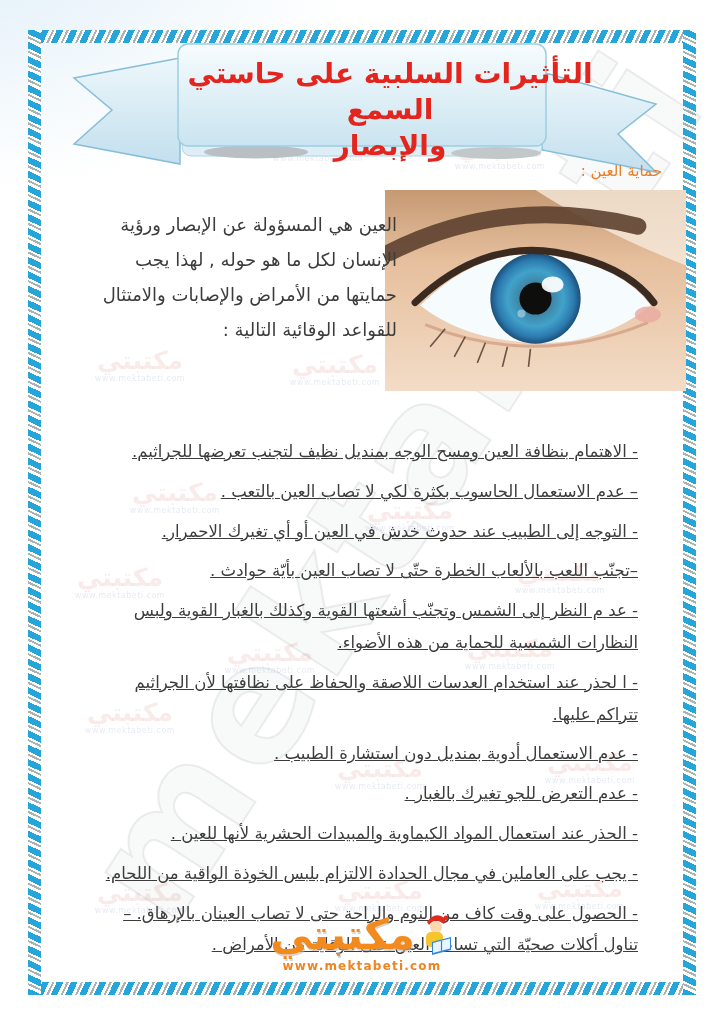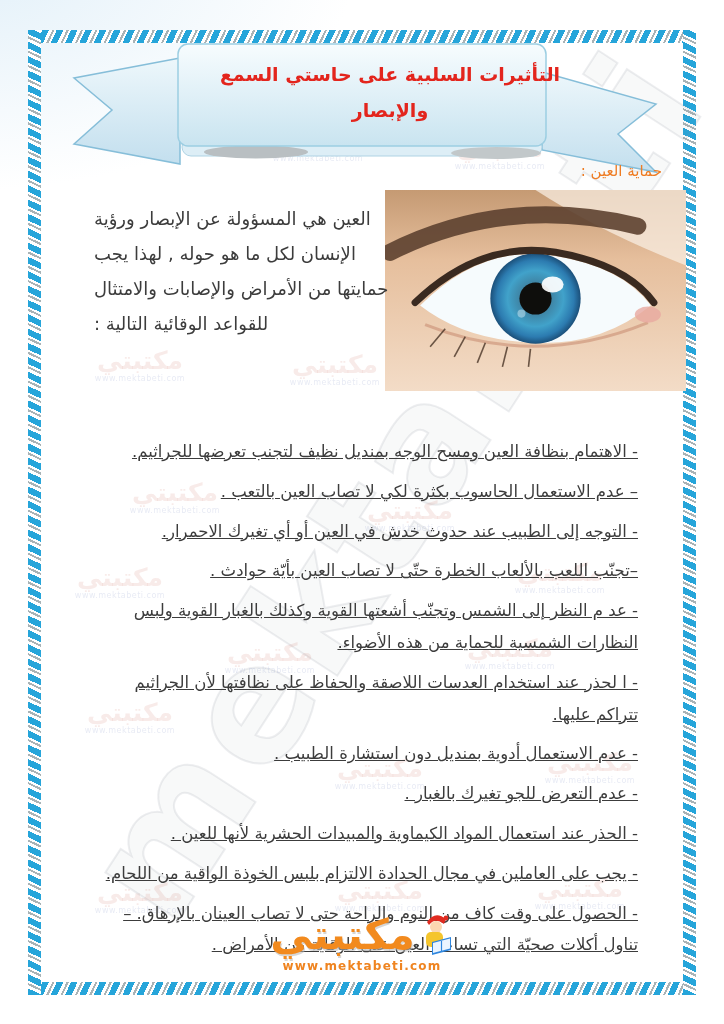--- a/index.html
+++ b/index.html
@@ -39,34 +39,34 @@
     -webkit-text-stroke:2px rgba(140,150,160,0.16);
     transform:rotate(-57deg);
   }
 
   
   .banner{position:absolute;left:66px;top:42px;width:592px;height:152px;}
   .banner svg{position:absolute;left:0;top:0;}
   .banner-title{
     position:absolute;left:112px;top:14px;width:424px;
     text-align:center;color:#e3251d;font-weight:bold;
-    font-size:19px;line-height:36px;direction:rtl;
+    font-size:28px;line-height:36px;direction:rtl;
   }
 
   
   .section-heading{
     position:absolute;right:62px;top:162px;
     color:#ee7c23;font-size:15px;font-weight:normal;direction:rtl;
   }
 
   
   .eye-photo{position:absolute;left:385px;top:190px;width:301px;height:201px;}
   .intro-text{
-    position:absolute;left:84px;top:191px;width:297px;margin:10px;
-    direction:rtl;text-align:left;
+    position:absolute;left:84px;top:191px;width:297px;margin:16px;
+    direction:rtl;text-align:right;
     font-size:18px;line-height:35px;color:#3c3c3c;
   }
 
   
   .rules{
     position:absolute;left:84px;top:428px;width:562px;
     direction:rtl;text-align:right;
     font-size:16.5px;line-height:31.8px;color:#3c3c3c;
   }
   .rule{margin:8px;text-decoration:underline;}

